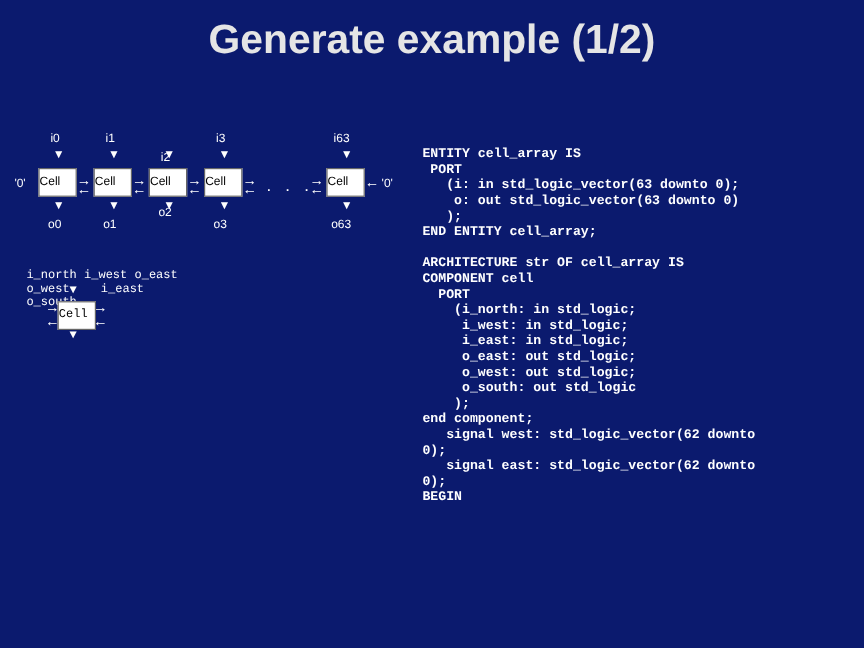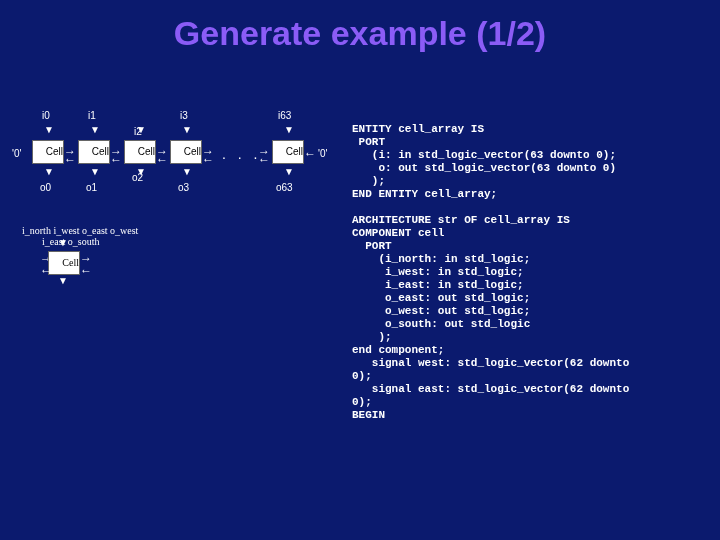--- a/index.html
+++ b/index.html
@@ -6,21 +6,21 @@
     margin: 0;
     padding: 0;
     width: 720px;
     height: 540px;
     background: #0b1a6e;
     font-family: Verdana, Geneva, sans-serif;
     overflow: hidden;
     position: relative;
   }
   .title {
-    color: #8b5cf6;
+    color: #e5e5e5;
     font-size: 34px;
     font-weight: bold;
     text-align: center;
     padding-top: 14px;
   }
   .diagram {
     position: absolute;
     left: 22px;
     top: 100px;
     width: 325px;
@@ -33,21 +33,21 @@
     white-space: nowrap;
   }
   .cellbox {
     position: absolute;
     width: 30px;
     height: 22px;
     background: #fff;
     border: 1px solid #666;
     color: #000;
     font-size: 10px;
-    text-align: right;
+    text-align: left;
     line-height: 22px;
   }
   .dots {
     position: absolute;
     color: #fff;
     font-size: 14px;
     letter-spacing: 4px;
   }
   .arrow-down {
     position: absolute;
@@ -72,21 +72,21 @@
     line-height: 13px;
     white-space: pre;
   }
   
   .diagram2 {
     position: absolute;
     left: 22px;
     top: 225px;
     width: 140px;
     color: #fff;
-    font-family: Liberation Serif, serif;
+    font-family: Liberation Mono, monospace;
     font-size: 10px;
   }
   .diagram2 .cellbox {
     width: 30px;
     height: 22px;
   }
 </style>
 </head>
 <body>
 

